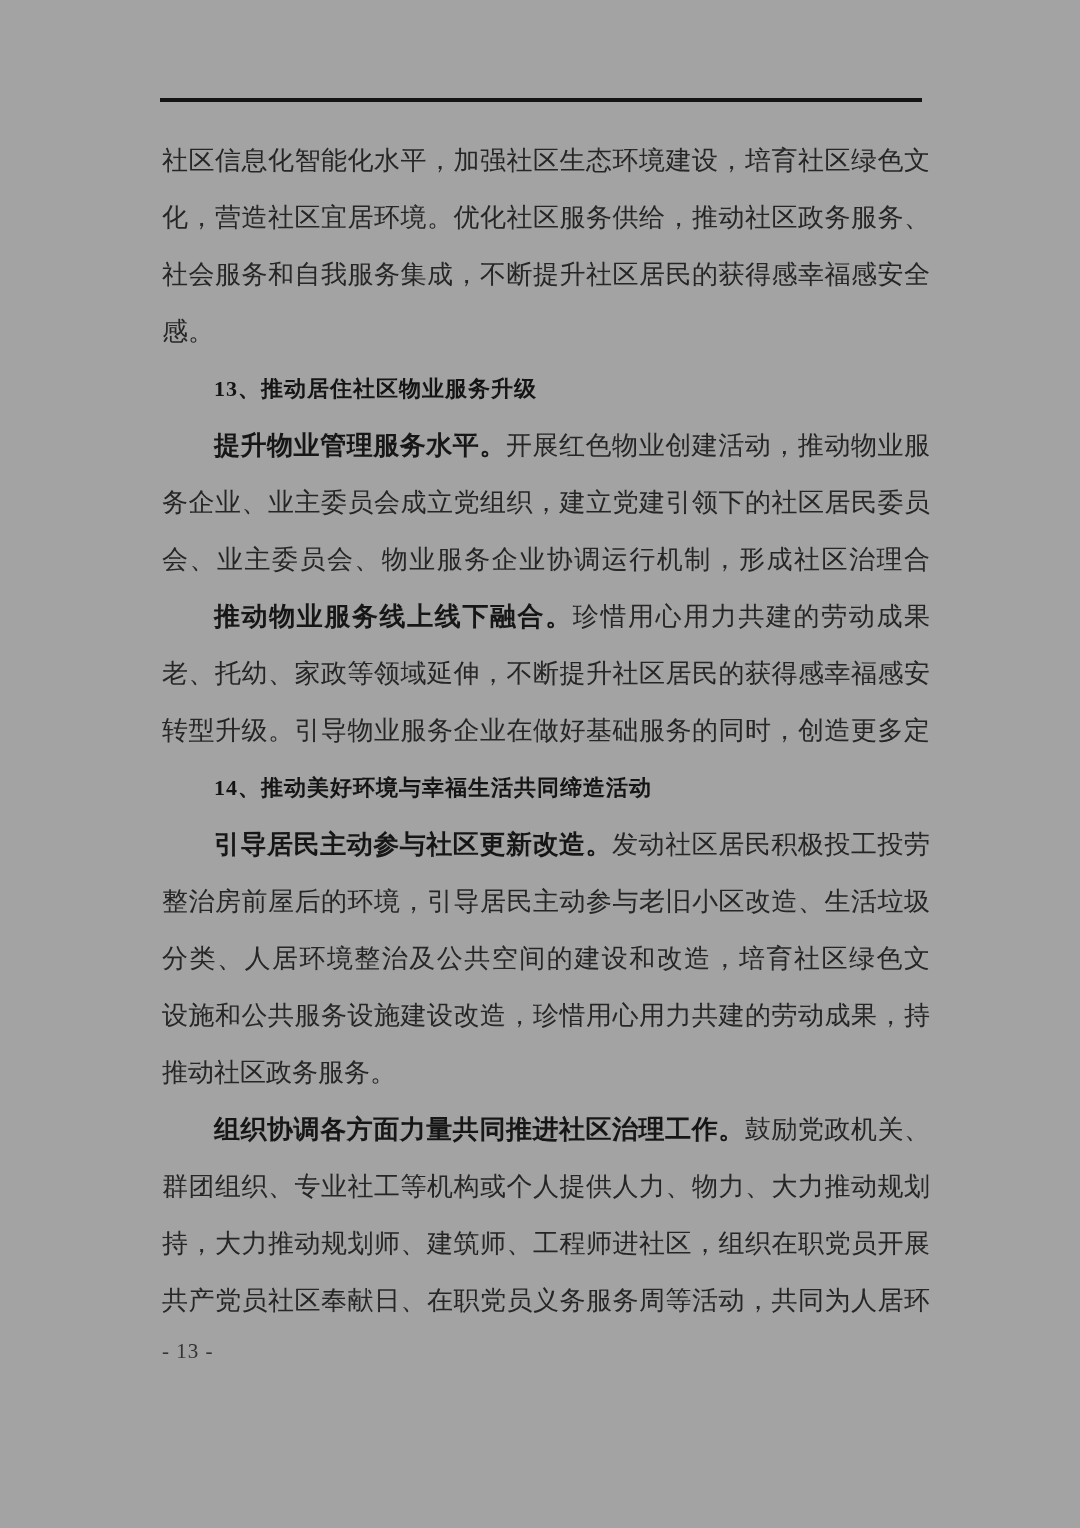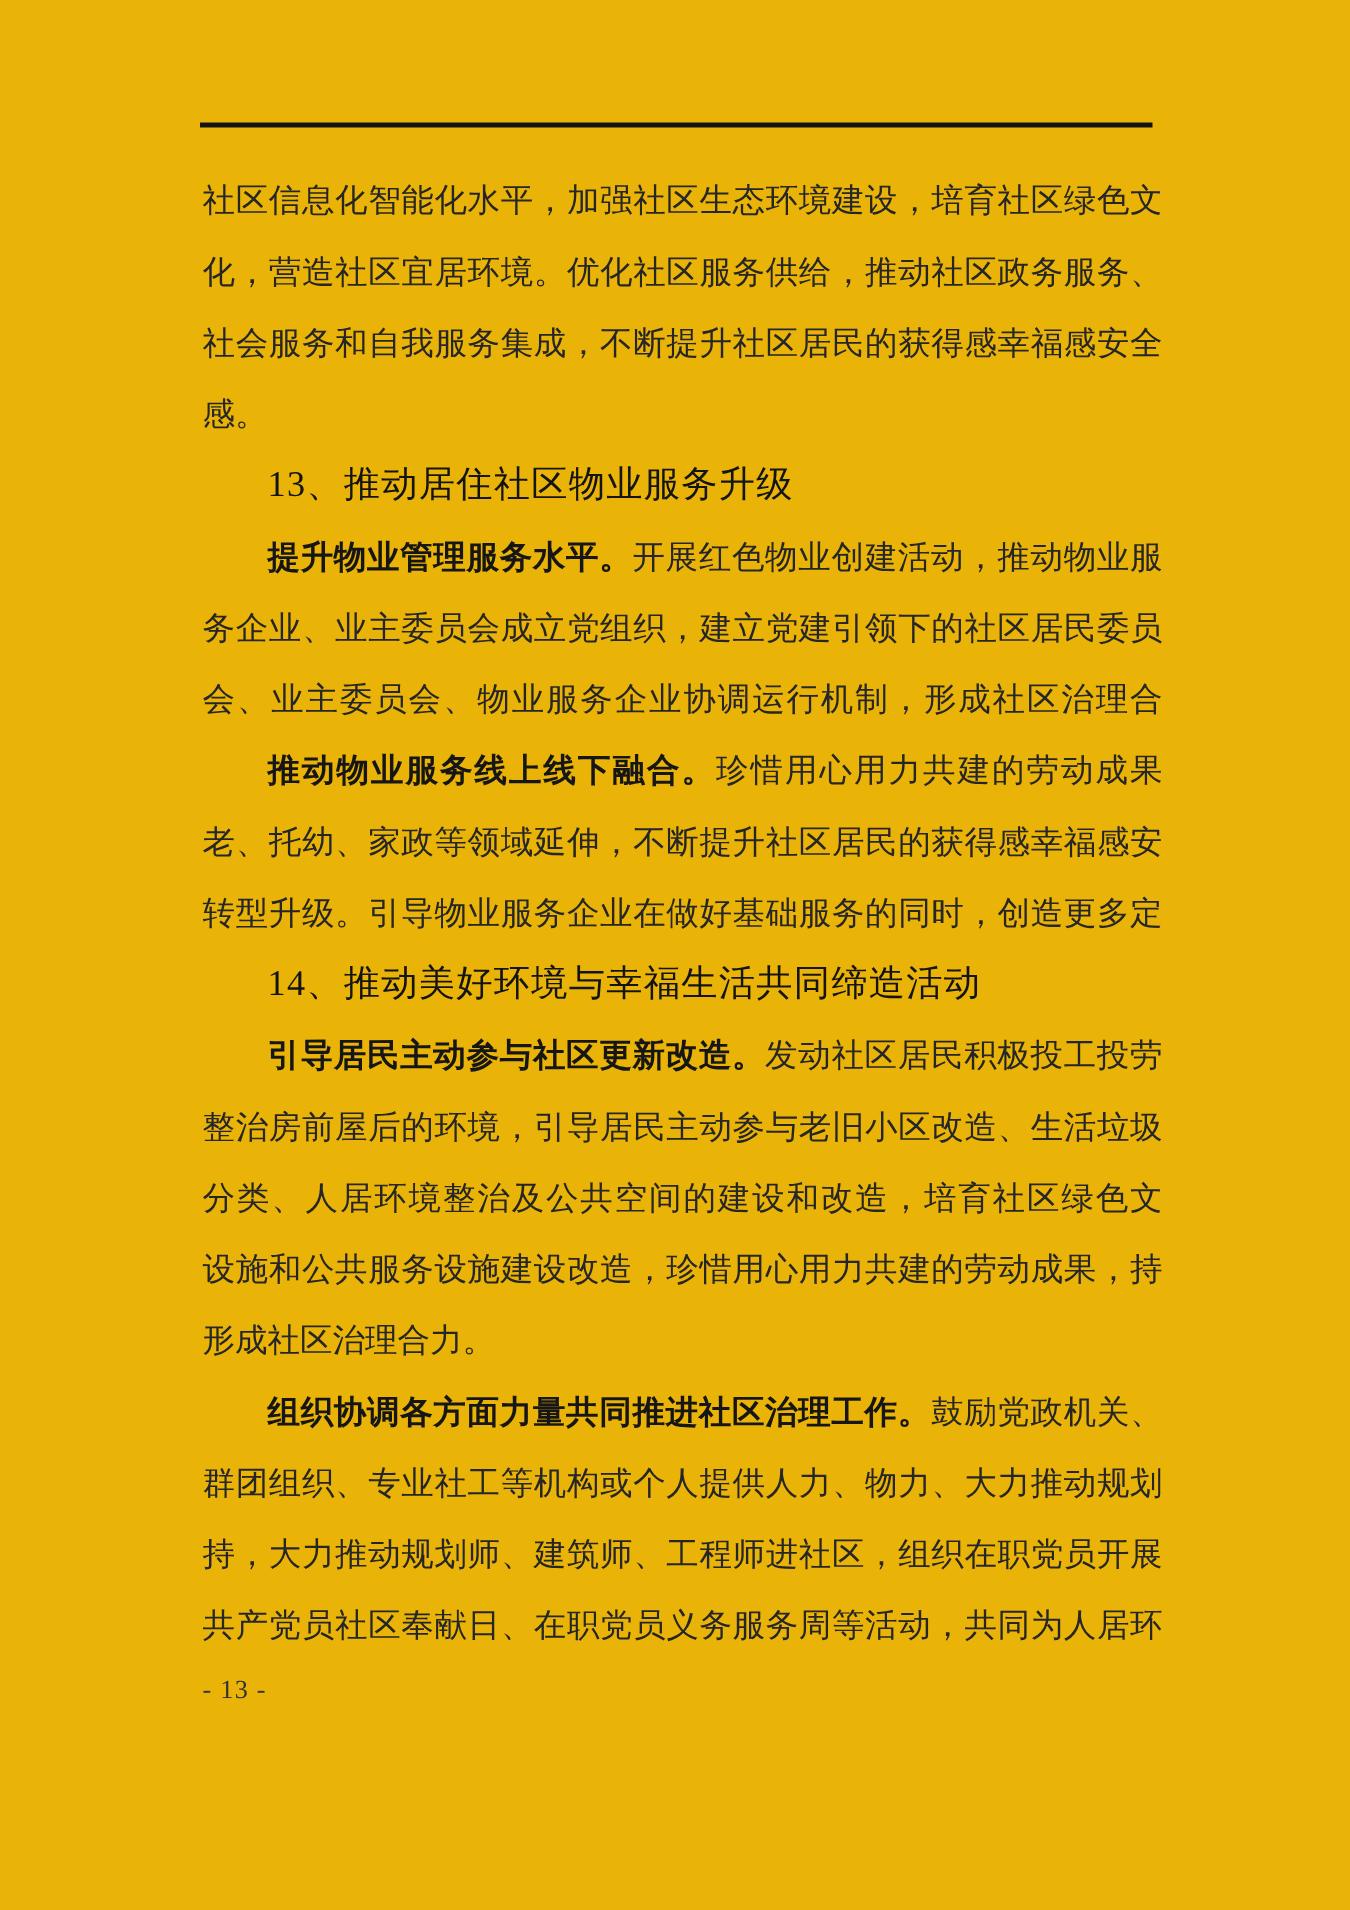--- a/index.html
+++ b/index.html
@@ -5,21 +5,21 @@
   html, body { margin: 0; padding: 0; }
   body {
     width: 1080px; height: 1528px;
     background: #fbfbfa;
     font-family: "Liberation Serif", serif;
     color: #262626;
   }
   .page {
     position: relative;
     width: 1080px; height: 1528px;
-    background: #eab308;
+    background: #a3a3a3;
     overflow: hidden;
   }
   .rule {
     position: absolute;
     left: 160px; top: 98px;
     width: 762px; height: 4px;
     background: #141414;
   }
   .content {
     position: absolute;
@@ -32,22 +32,22 @@
     height: 57px;
     overflow: hidden;
     text-align: justify;
     text-align-last: justify;
     text-justify: inter-character;
   }
   .line.end { text-align-last: left; }
   .line.ind { text-indent: 52px; }
   .lead { font-weight: 700; color: #161616; }
   .heading {
-    font-size: 29px;
-    font-weight: 400;
+    font-size: 22px;
+    font-weight: 700;
     line-height: 57px;
     height: 57px;
     overflow: hidden;
     text-indent: 52px;
     color: #141414;
     letter-spacing: 1px;
   }
   .footer {
     margin-top: 8px;
     text-align: left;
@@ -86,21 +86,21 @@
       <div class="line">转型升级。引导物业服务企业在做好基础服务的同时，创造更多定</div>
     </div>
 
     <div class="heading">14、推动美好环境与幸福生活共同缔造活动</div>
 
     <div>
       <div class="line ind"><span class="lead">引导居民主动参与社区更新改造。</span><span>发动社区居民积极投工投劳</span></div>
       <div class="line">整治房前屋后的环境，引导居民主动参与老旧小区改造、生活垃圾</div>
       <div class="line">分类、人居环境整治及公共空间的建设和改造，培育社区绿色文</div>
       <div class="line">设施和公共服务设施建设改造，珍惜用心用力共建的劳动成果，持</div>
-      <div class="line end">形成社区治理合力。</div>
+      <div class="line end">推动社区政务服务。</div>
     </div>
 
     <div>
       <div class="line ind"><span class="lead">组织协调各方面力量共同推进社区治理工作。</span><span>鼓励党政机关、</span></div>
       <div class="line">群团组织、专业社工等机构或个人提供人力、物力、大力推动规划师</div>
       <div class="line">持，大力推动规划师、建筑师、工程师进社区，组织在职党员开展</div>
       <div class="line">共产党员社区奉献日、在职党员义务服务周等活动，共同为人居环</div>
     </div>
 
     <div class="footer">- 13 -</div>

